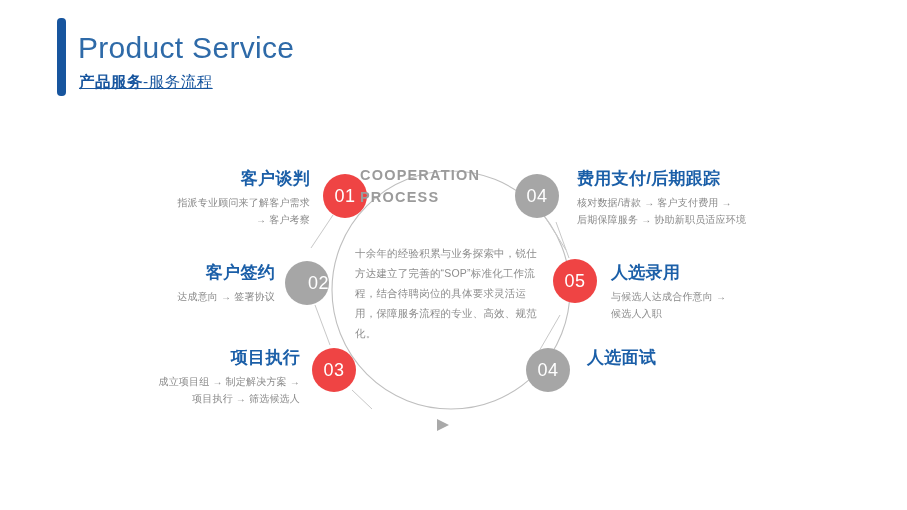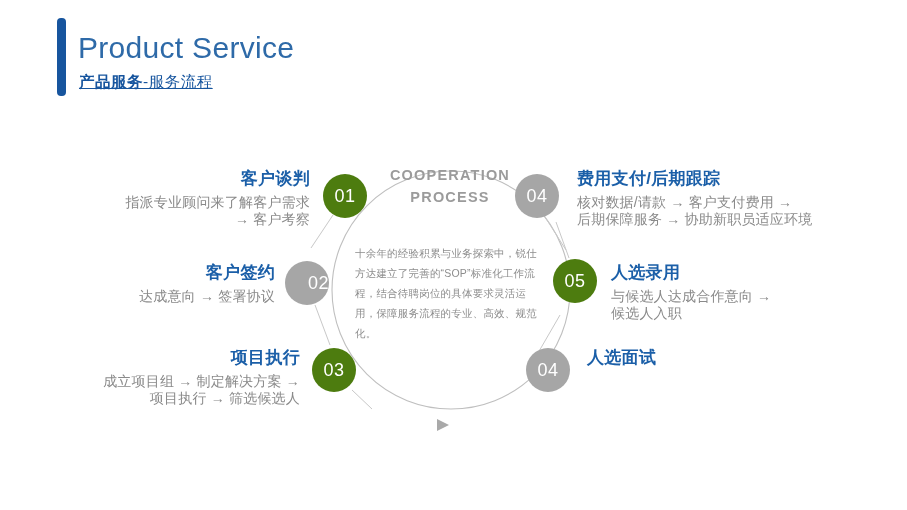--- a/index.html
+++ b/index.html
@@ -78,51 +78,50 @@
     position: absolute;
     width: 44px;
     height: 44px;
     border-radius: 50%;
     color: #ffffff;
     font-size: 18px;
     line-height: 44px;
     text-align: center;
     letter-spacing: 0.5px;
   }
-  .node-blue { background: #4d7c0f; }
+  .node-blue { background: #ef4444; }
   .node-gray { background: #a6a6a6; }
 
   
   .step-text {
     position: absolute;
     white-space: nowrap;
   }
   .step-title {
     font-size: 17px;
     font-weight: bold;
     color: #1b5fa8;
     letter-spacing: 0.3px;
     margin-bottom: 4px;
   }
   .step-desc {
-    font-size: 14px;
+    font-size: 10px;
     color: #8a8a8a;
     line-height: 17px;
     letter-spacing: 0.2px;
   }
   .align-right { text-align: right; }
   .align-left  { text-align: left; }
 
   
   #center-heading {
     position: absolute;
     left: 360px;
     top: 164px;
     width: 180px;
-    text-align: center;
     font-size: 14.5px;
     font-weight: bold;
     color: #9b9b9b;
     letter-spacing: 1.2px;
     line-height: 22px;
   }
   #center-paragraph {
     position: absolute;
     left: 355px;
     top: 243px;

